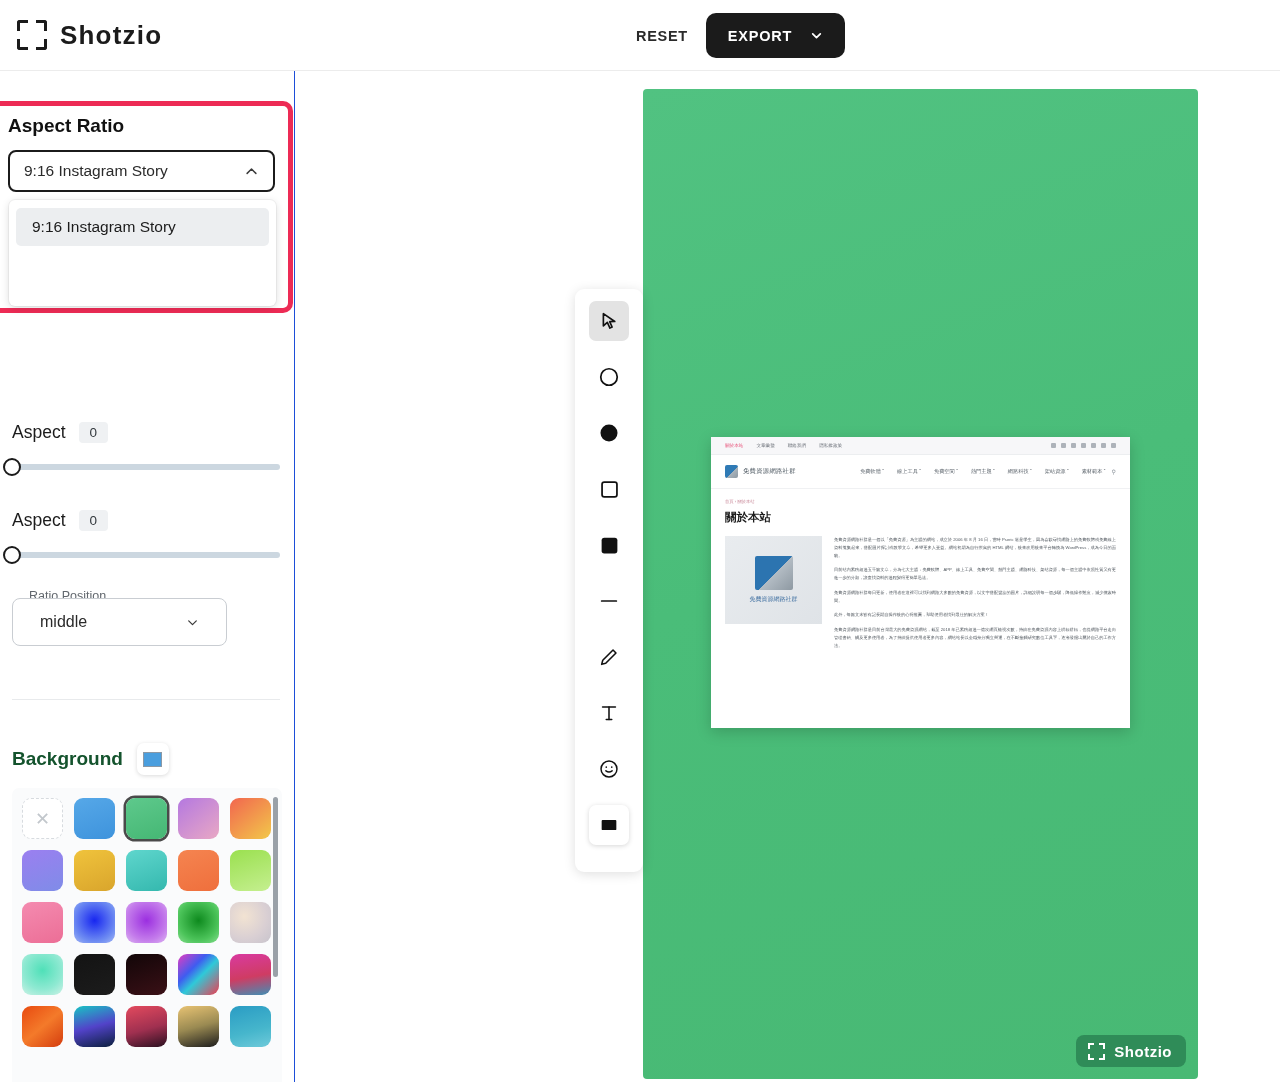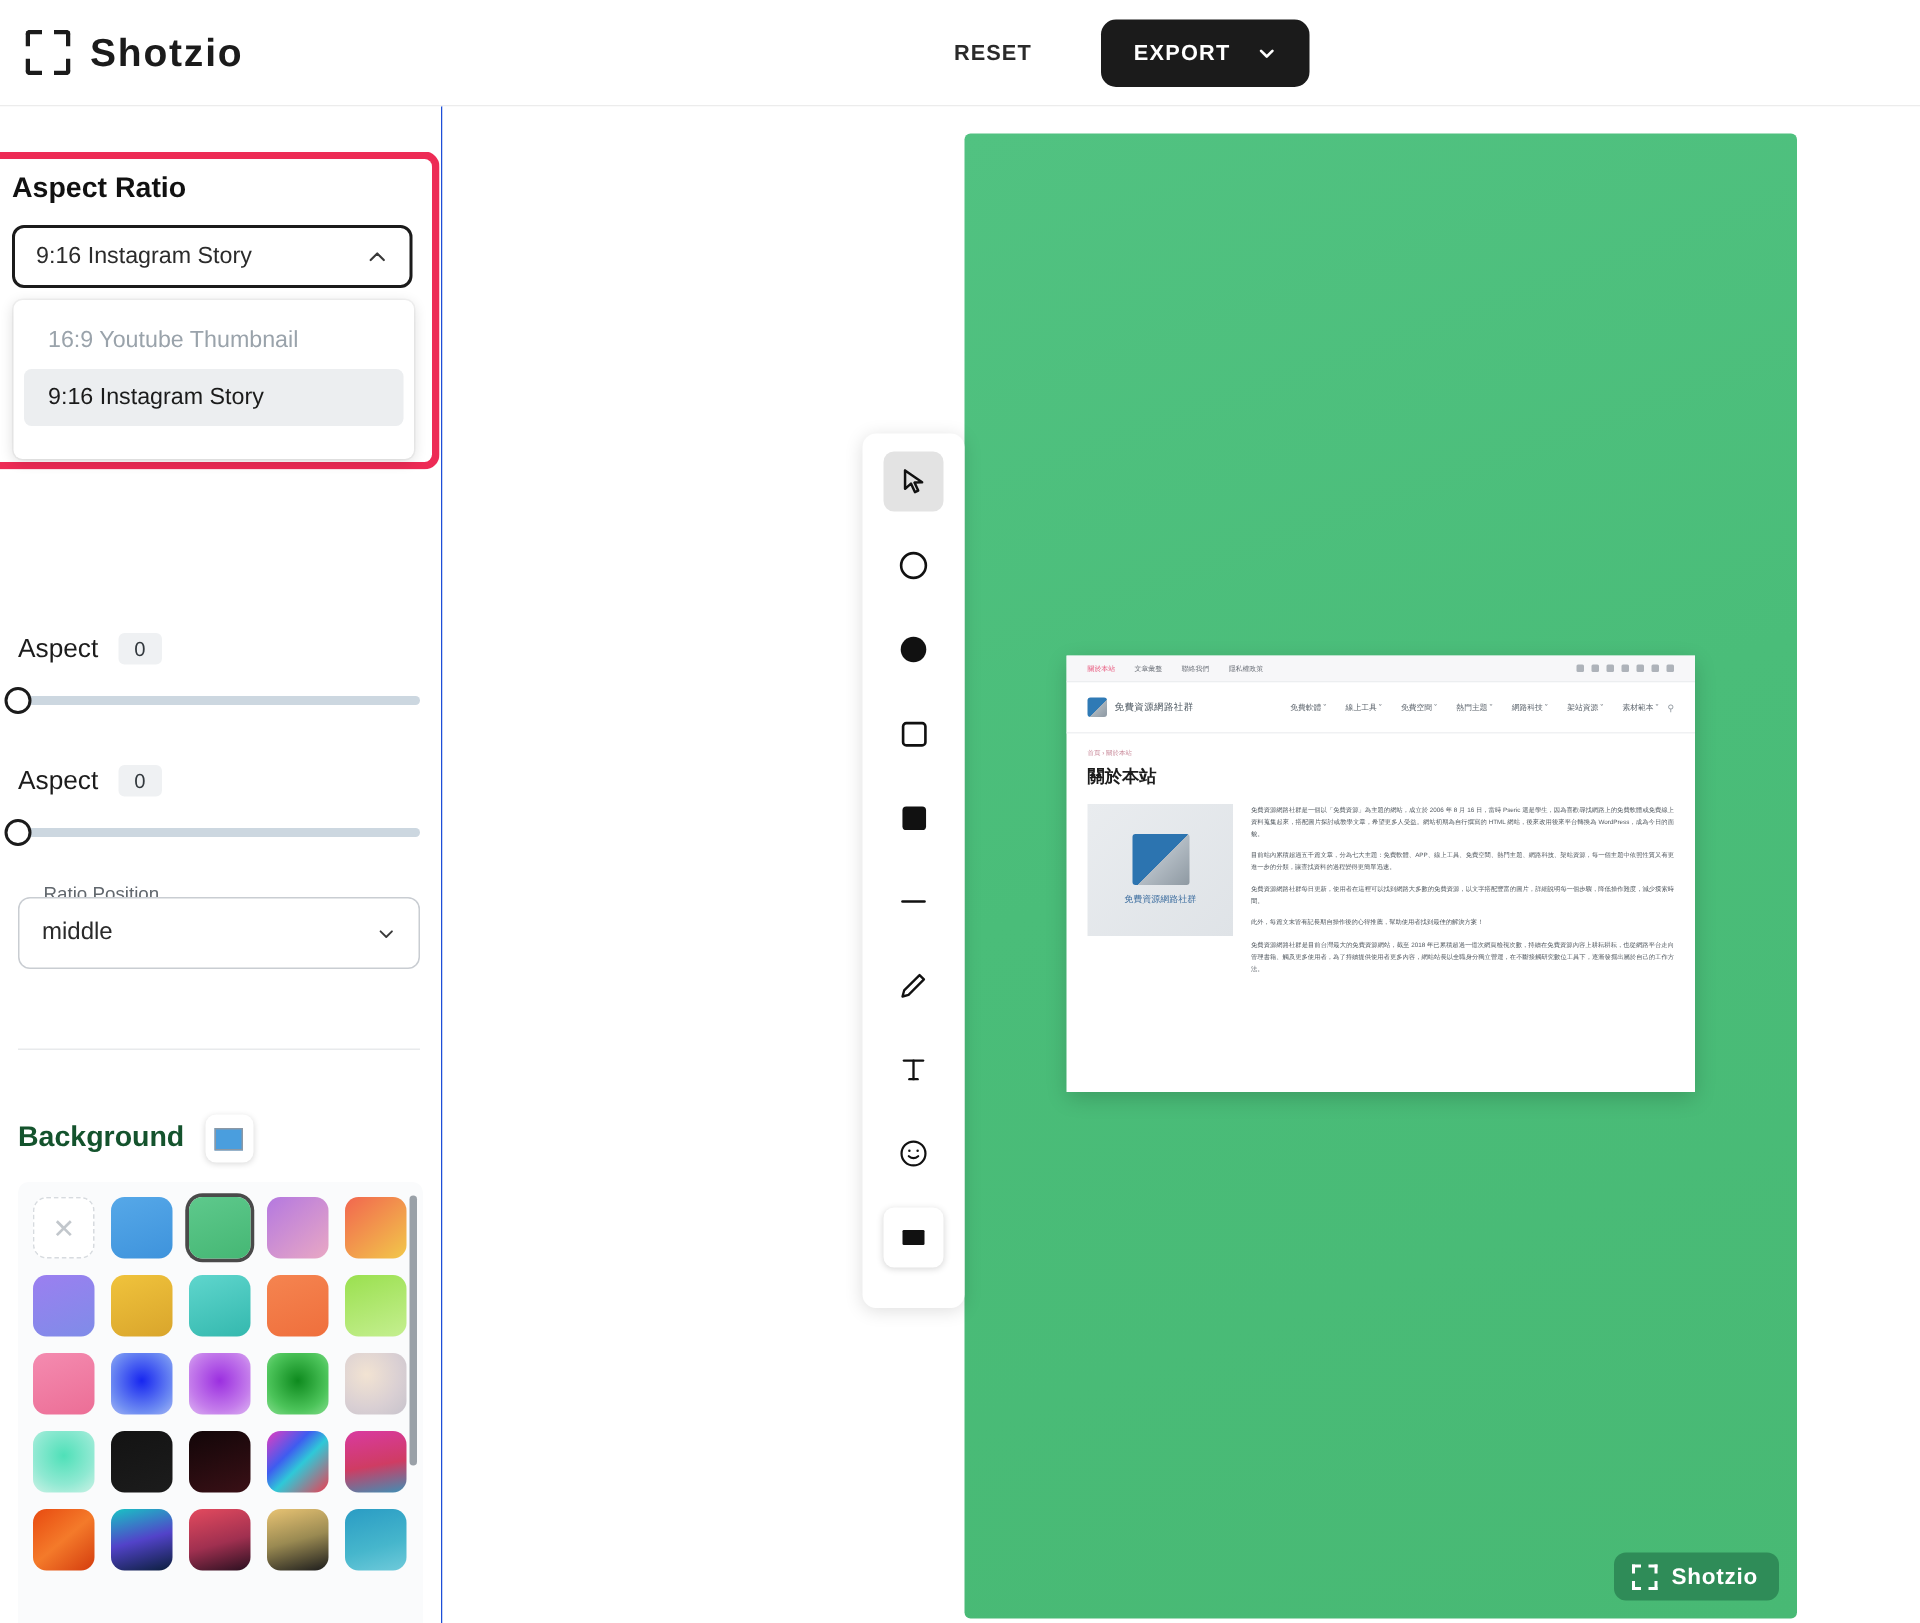--- a/index.html
+++ b/index.html
@@ -22,21 +22,21 @@
     position: absolute; width: 11px; height: 11px; border: 3px solid #1b1b1b;
   }
   .brand-mark i.tl { left: 0; top: 0; border-right: none; border-bottom: none; border-top-left-radius: 3px; }
   .brand-mark i.tr { right: 0; top: 0; border-left: none; border-bottom: none; border-top-right-radius: 3px; }
   .brand-mark i.bl { left: 0; bottom: 0; border-right: none; border-top: none; border-bottom-left-radius: 3px; }
   .brand-mark i.br { right: 0; bottom: 0; border-left: none; border-top: none; border-bottom-right-radius: 3px; }
   .brand-name { font-size: 26px; font-weight: bold; color: #1b1b1b; letter-spacing: 1.2px; }
 
   .header-actions {
     position: absolute; left: 630px; top: 0; height: 71px;
-    display: flex; align-items: center; gap: 40px;
+    display: flex; align-items: center; gap: 12px;
   }
   .reset-btn {
     background: none; border: none; cursor: pointer;
     font-family: inherit; font-size: 14.5px; font-weight: bold;
     letter-spacing: 0.7px; color: #2a2a2a; padding: 8px 6px;
   }
   .export-btn {
     background: #1b1b1b; color: #fff; border: none; cursor: pointer;
     font-family: inherit; font-size: 14.5px; font-weight: bold; letter-spacing: 0.8px;
     border-radius: 10px; height: 45px; padding: 0 22px;
@@ -89,23 +89,23 @@
   }
   .sl-track { position: relative; height: 18px; cursor: pointer; }
   .sl-rail { position: absolute; left: 0; top: 6px; width: 100%; height: 6px; border-radius: 3px; background: #ccd7e0; }
   .sl-fill { position: absolute; left: 0; top: 6px; height: 6px; border-radius: 3px; background: #1b1b1b; }
   .sl-thumb {
     position: absolute; top: 0; width: 18px; height: 18px; margin-left: -9px;
     border-radius: 50%; background: #fff; border: 2.5px solid #1b1b1b;
   }
 
   .position-field {
-    position: absolute; left: 12px; top: 527px; width: 268px; height: 48px;
+    position: absolute; left: 12px; top: 527px; width: 215px; height: 48px;
     border: 1px solid #c9cdd2; border-radius: 8px; background: #fff;
-    display: flex; align-items: center; padding: 0 15px; cursor: pointer;
+    display: flex; align-items: center; padding: 0 27px; cursor: pointer;
   }
   .position-field span.val { font-size: 16px; color: #2b2b2b; flex: 1; }
   .position-legend {
     position: absolute; left: 24px; top: 518px; background: #fff;
     padding: 0 5px; font-size: 12.5px; color: #61676d;
   }
   .divider { position: absolute; left: 12px; top: 628px; width: 268px; height: 1px; background: #e8eaec; }
 
   .bg-head { position: absolute; left: 12px; top: 672px; display: flex; align-items: center; gap: 14px; }
   .bg-title { font-size: 19px; font-weight: bold; color: #14532d; }
@@ -251,21 +251,20 @@
 
   <div class="ratio-panel">
     <div class="ratio-title">Aspect Ratio</div>
     <div class="ratio-select">
       <span>9:16 Instagram Story</span>
       <svg class="chev-up" viewBox="0 0 24 24" fill="none" stroke="#3a3a3a" stroke-width="2.3" stroke-linecap="round" stroke-linejoin="round">
         <polyline points="5,15 12,8 19,15"></polyline>
       </svg>
     </div>
     <div class="ratio-menu">
-      <div class="ratio-opt dim">16:9 Youtube Thumbnail</div>
       <div class="ratio-opt sel">9:16 Instagram Story</div>
     </div>
   </div>
 
 
   <div class="slider-group sg-shadow">
     <div class="sl-head">
       <div class="sl-label">Aspect</div>
       <div class="sl-val">0</div>
     </div>

